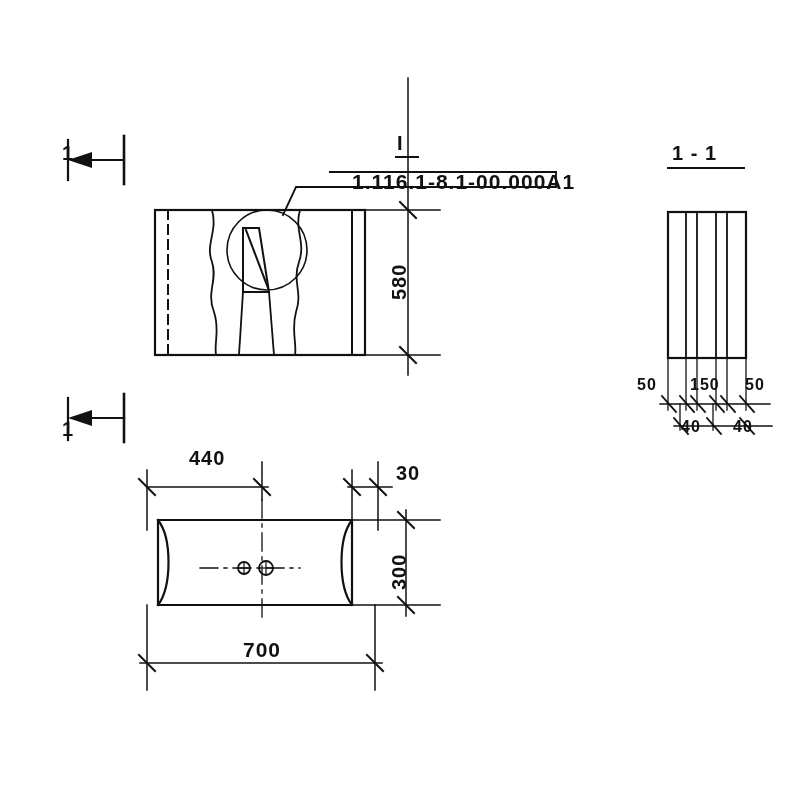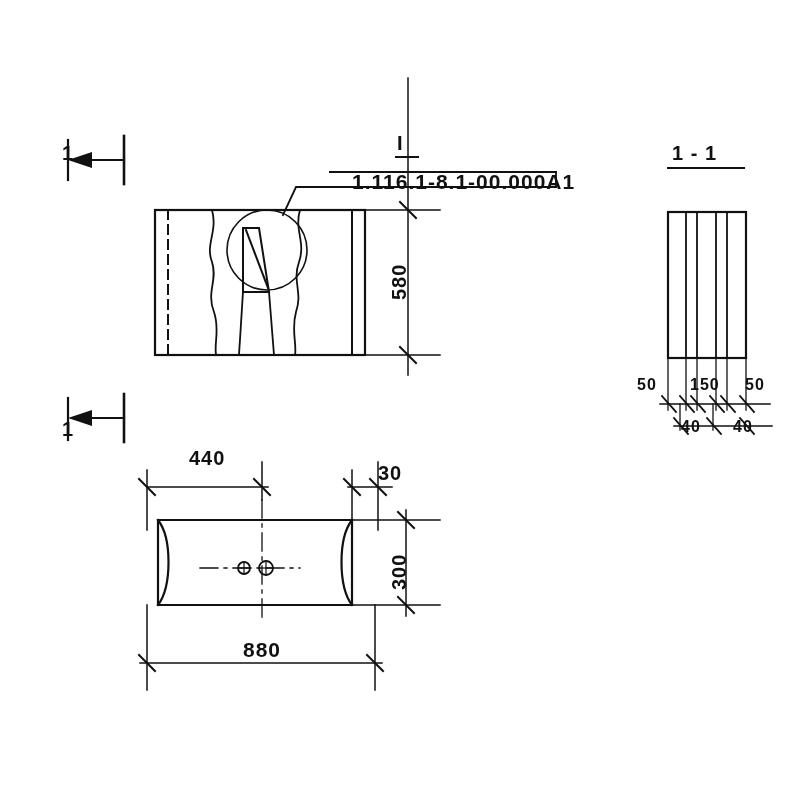--- a/index.html
+++ b/index.html
@@ -161,25 +161,25 @@
   <div class="lbl big vert" style="left:388px; top:300px;">580</div>
 
   <div class="lbl big" style="left:62px; top:142px;">1</div>
 
   <div class="lbl big" style="left:62px; top:418px;">1</div>
 
   <div class="lbl big" style="left:672px; top:142px;">1 - 1</div>
 
   <div class="lbl big" style="left:189px; top:447px;">440</div>
 
-  <div class="lbl big" style="left:378px; top:462px;">30</div>
+  <div class="lbl big" style="left:396px; top:462px;">30</div>
 
   <div class="lbl big vert" style="left:388px; top:590px;">300</div>
 
-  <div class="lbl title" style="left:243px; top:638px;">880</div>
+  <div class="lbl title" style="left:243px; top:638px;">700</div>
 
   <div class="lbl small" style="left:637px; top:376px;">50</div>
 
   <div class="lbl small" style="left:690px; top:376px;">150</div>
 
   <div class="lbl small" style="left:745px; top:376px;">50</div>
 
   <div class="lbl small" style="left:681px; top:418px;">40</div>
 
   <div class="lbl small" style="left:733px; top:418px;">40</div>

